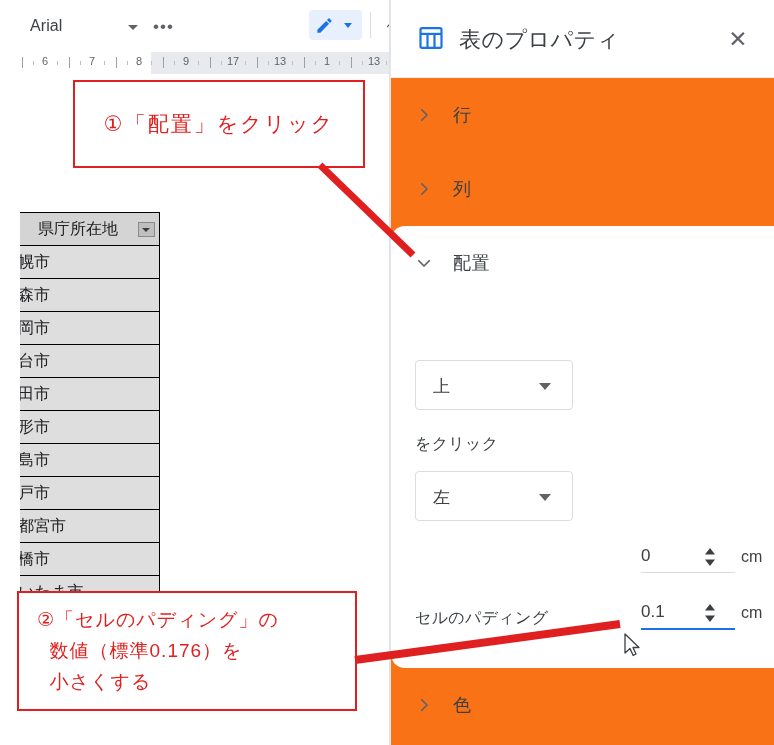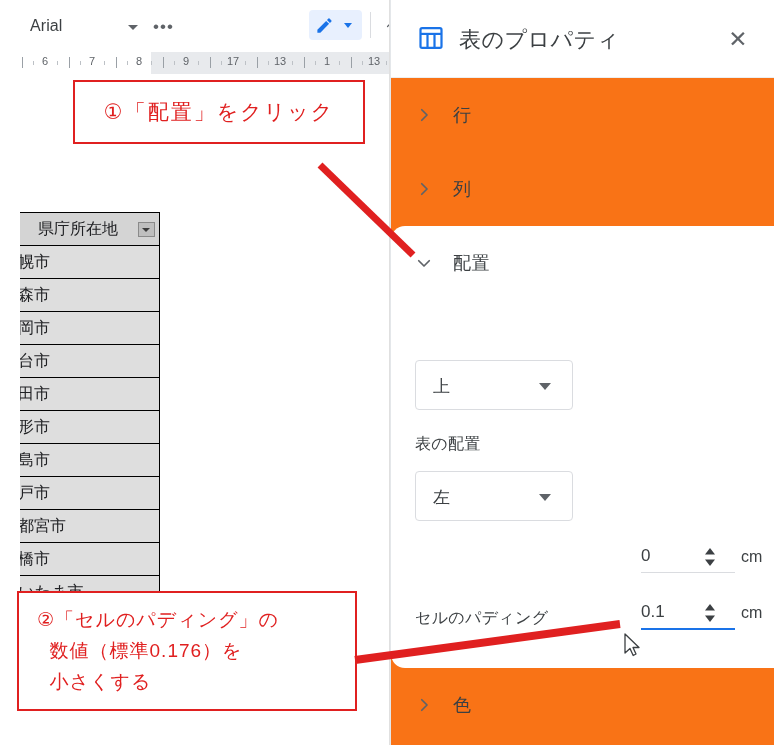--- a/index.html
+++ b/index.html
@@ -195,21 +195,21 @@
   .callout {
     position: absolute;
     border: 2px solid #e02020;
     background: #ffffff;
     color: #e02020;
     box-sizing: border-box;
     z-index: 30;
   }
   #callout-1 {
     left: 73px; top: 80px;
-    width: 292px; height: 64px;
+    width: 292px; height: 88px;
     display: flex;
     align-items: center;
     justify-content: center;
   }
   #callout-1 .ctext {
     font-size: 21px;
     letter-spacing: 2px;
     white-space: nowrap;
   }
   #callout-2 {
@@ -549,21 +549,21 @@
         </svg>
       </span>
       <span class="section-label">配置</span>
     </div>
 
     <div class="dropdown" style="left:24px; top:134px;">
       <span class="dd-value">上</span>
       <span class="dd-caret"></span>
     </div>
 
-    <div class="field-label" style="left:24px; top:208px;">表の配置</div>
+    <div class="field-label" style="left:24px; top:208px;">をクリック</div>
     <div class="dropdown" style="left:24px; top:245px;">
       <span class="dd-value">左</span>
       <span class="dd-caret"></span>
     </div>
 
     <div class="numfield" style="left:250px; top:320px;">
       <span class="nv">0</span>
       <span class="spin">
         <svg width="14" height="20" viewBox="0 0 14 20" fill="#3c4043">
           <polygon points="7,1 12,7.5 2,7.5"></polygon>

